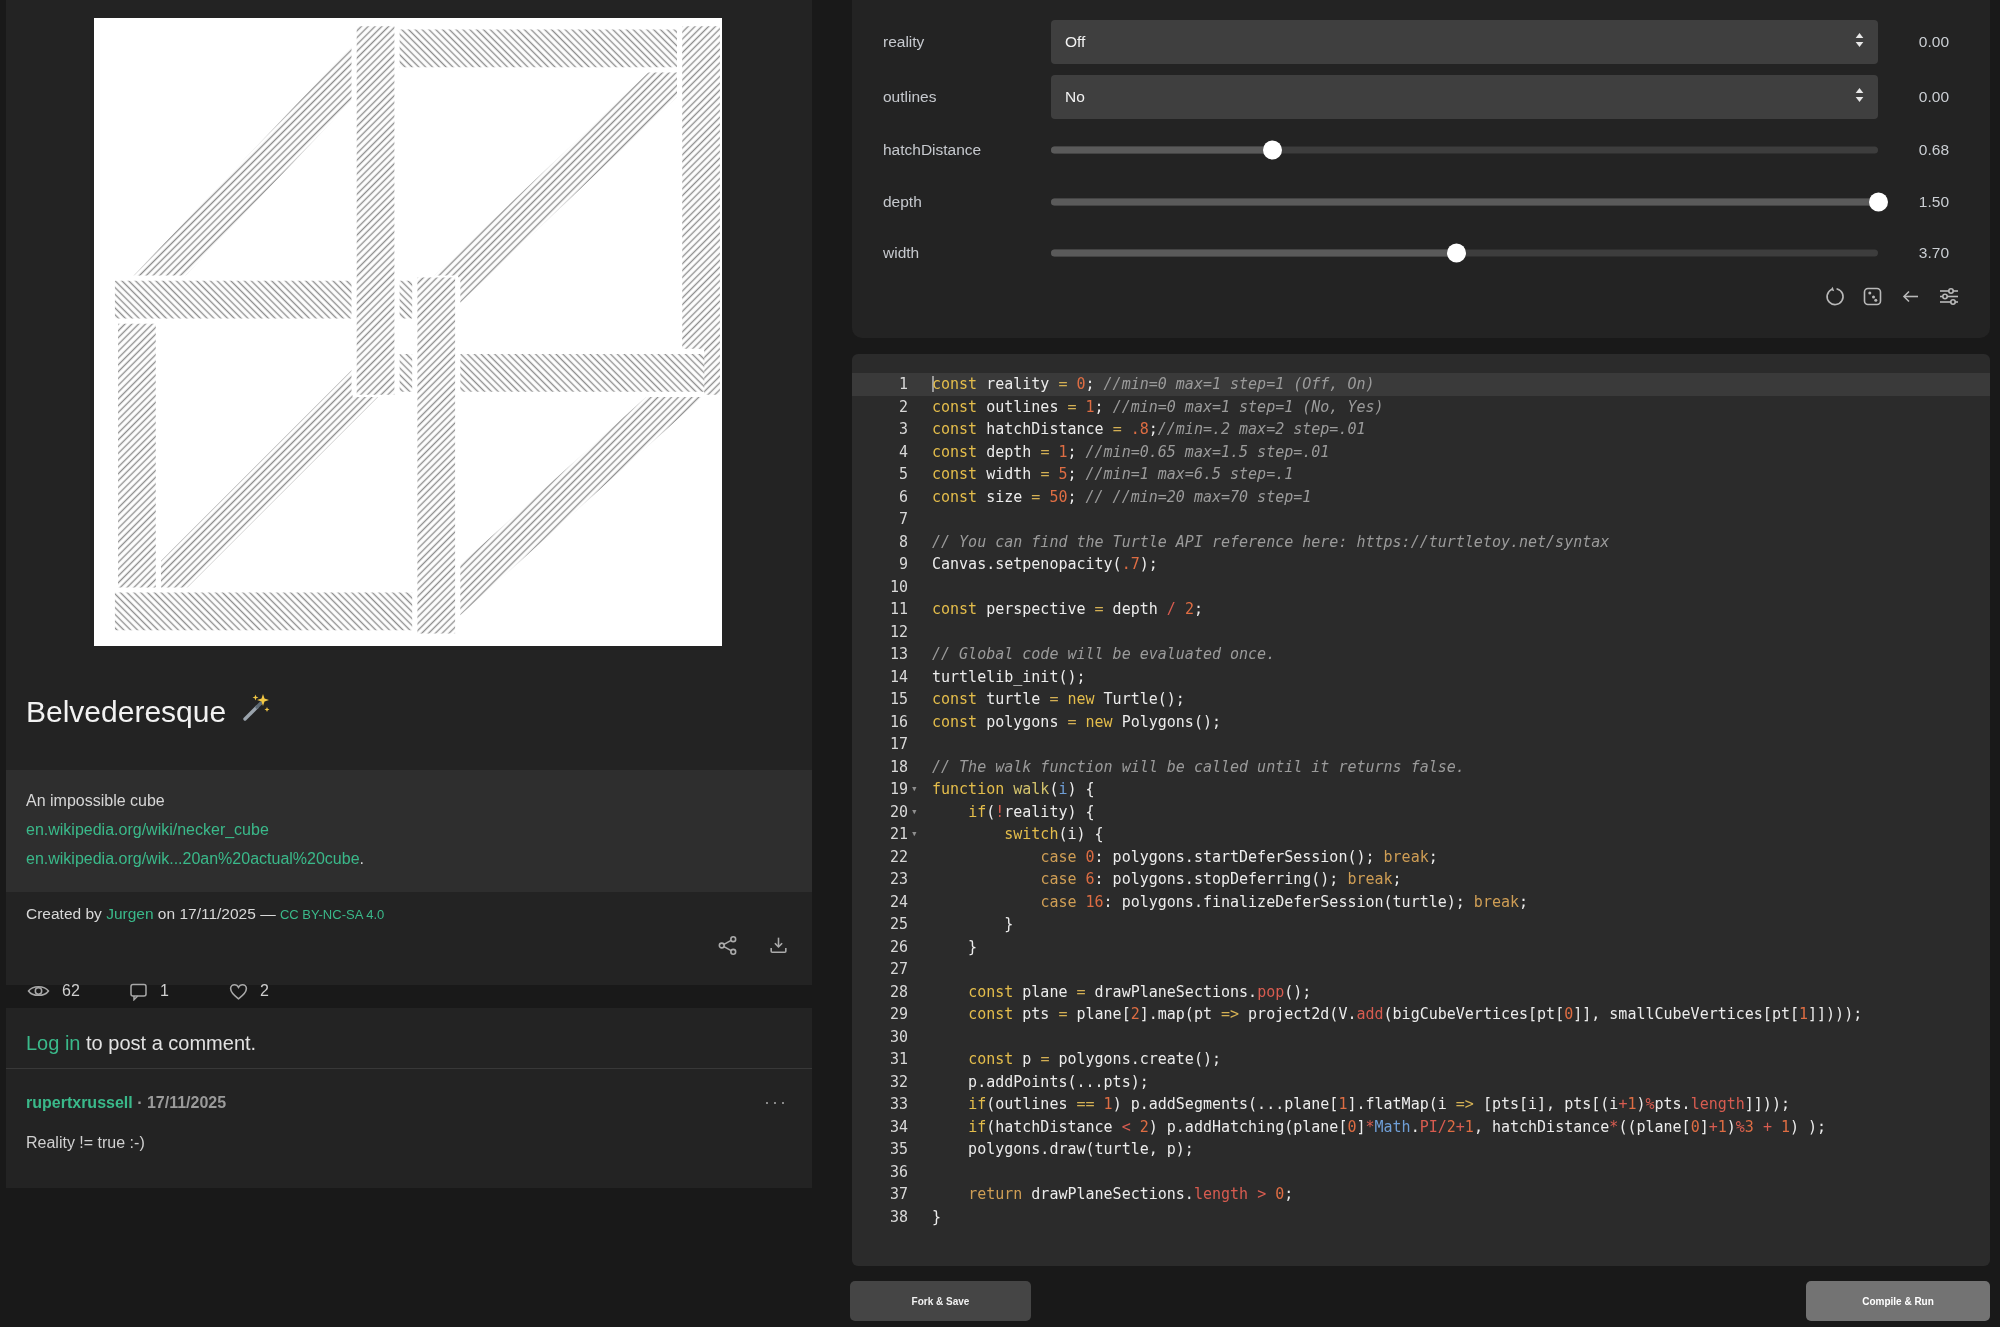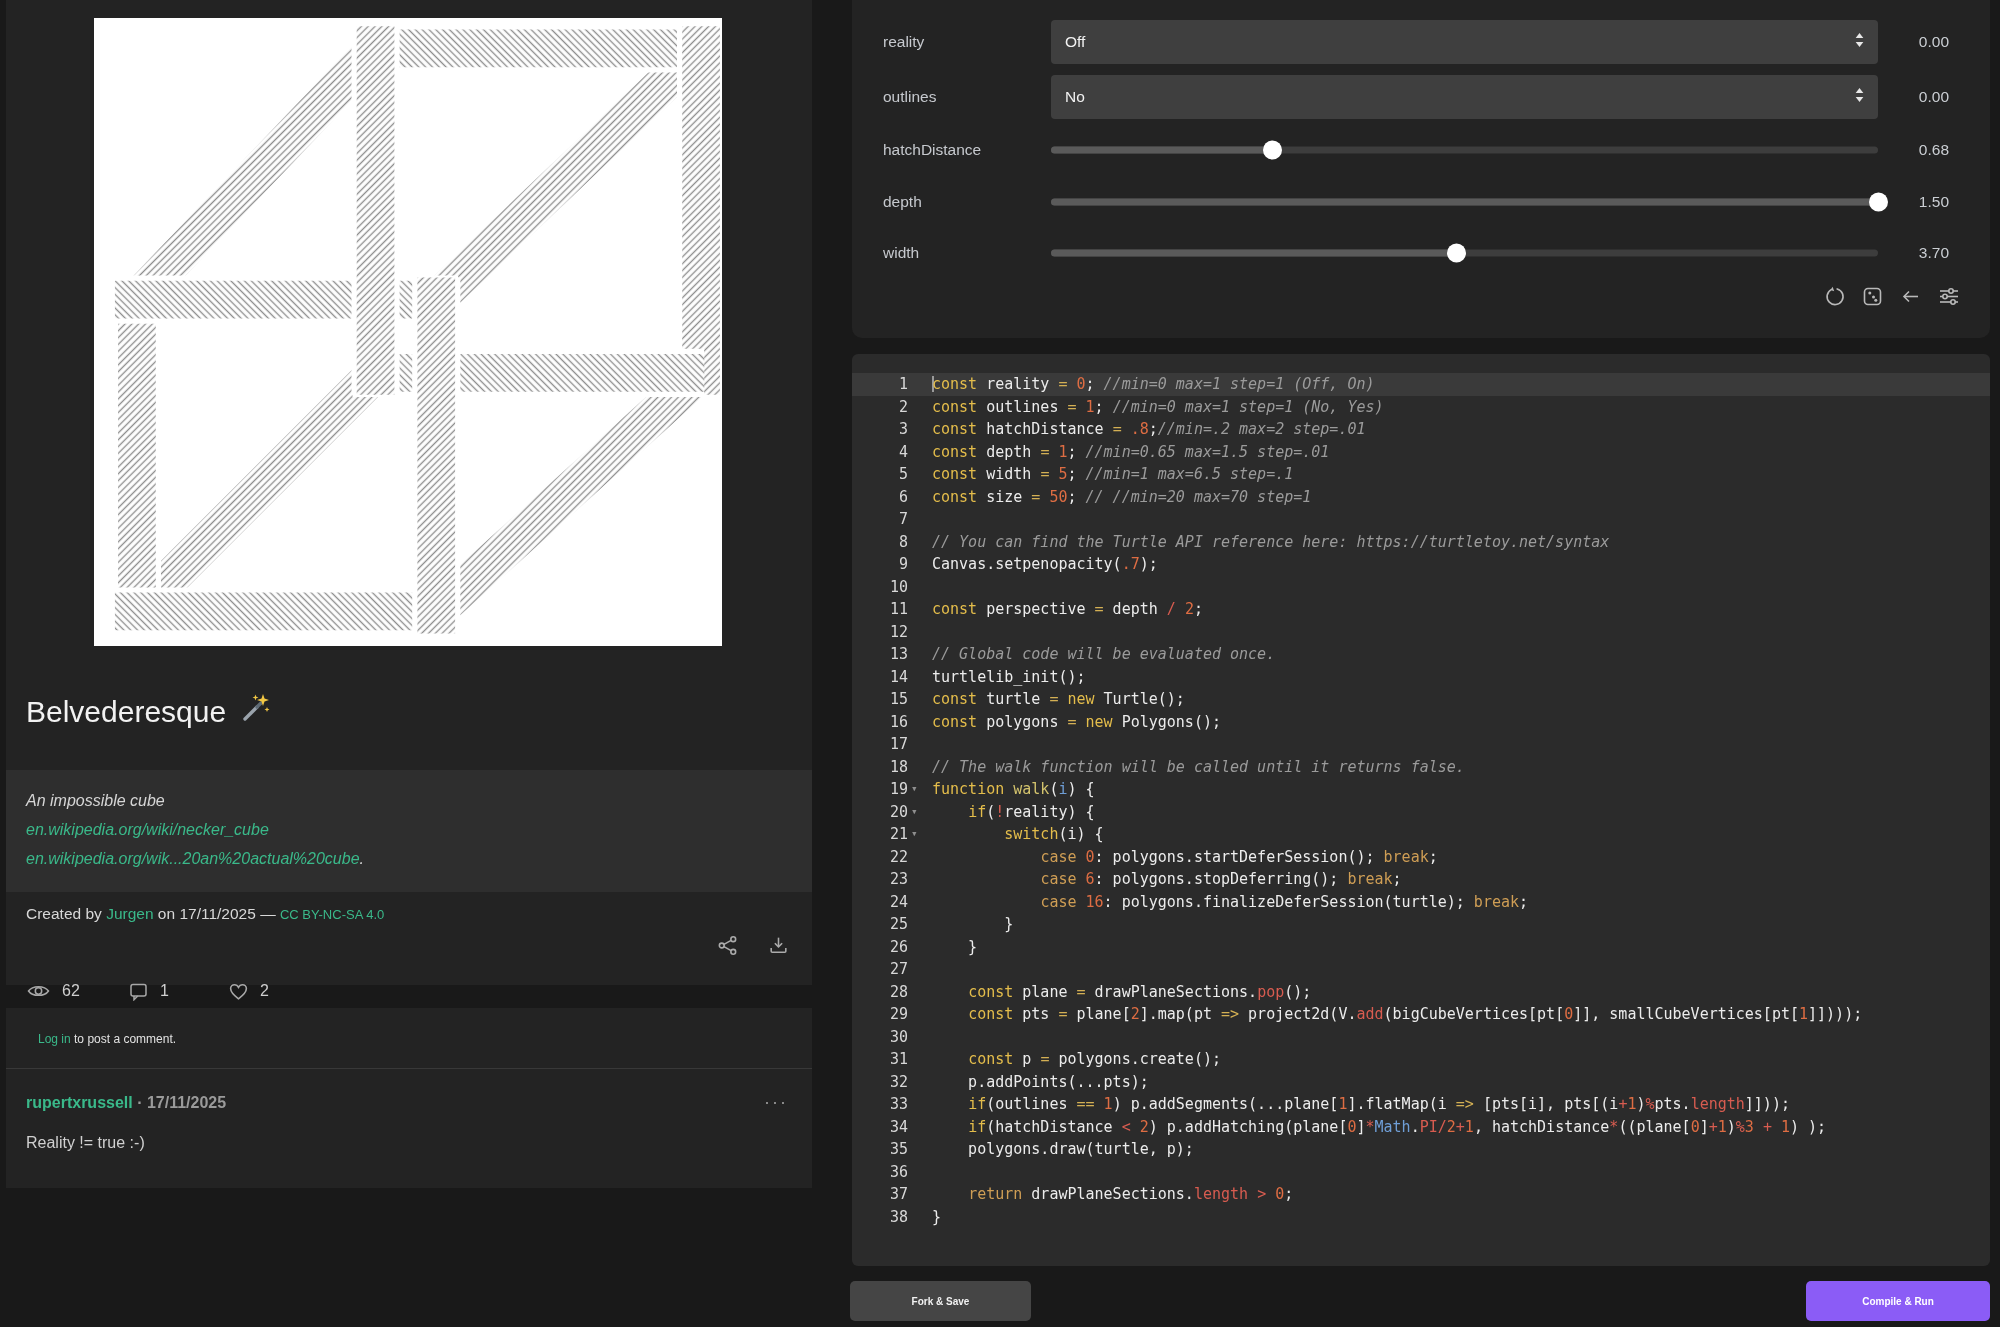--- a/index.html
+++ b/index.html
@@ -3,33 +3,33 @@
 <meta charset="utf-8">
 <style>
   html,body{margin:0;padding:0;background:#191919;}
   #page{position:relative;width:2000px;height:1327px;background:#191919;
         font-family:"Liberation Sans",sans-serif;color:#e6e6e6;overflow:hidden;}
   .card{position:absolute;background:#232323;}
   
   #card-main{left:6px;top:0;width:806px;height:985px;}
   #art-frame{position:absolute;left:88px;top:18px;width:628px;height:628px;background:#ffffff;}
   #post-title{position:absolute;left:20px;top:692px;font-size:30px;color:#f2f2f2;display:flex;align-items:center;gap:12px;}
-  #desc-box{position:absolute;left:0;top:770px;width:766px;height:106px;background:#2e2e2e;padding:16px 20px 0 20px;font-style:italic;}
+  #desc-box{position:absolute;left:0;top:770px;width:766px;height:106px;background:#2e2e2e;padding:16px 20px 0 20px;}
   #desc-text{font-size:16px;color:#d6d6d6;line-height:29px;}
   .wikilink{color:#3ab98a;font-size:16px;line-height:29px;text-decoration:none;display:inline;}
   .link-suffix{color:#d6d6d6;font-size:16px;}
   #byline{position:absolute;left:20px;top:905px;font-size:15.5px;color:#d8d8d8;}
   .green-link{color:#3ab98a;text-decoration:none;cursor:pointer;}
   #license{font-size:13px;color:#3ab98a;}
   .statrow{position:absolute;top:982px;display:flex;align-items:flex-start;gap:11px;color:#cfcfcf;font-size:16px;}
   .statrow svg{display:block;}
   #share-dl{position:absolute;top:934px;left:710px;display:flex;gap:28px;color:#ababab;}
   
   #card-comments{left:6px;top:1008px;width:806px;height:180px;}
-  #login-line{position:absolute;left:32px;top:24px;font-size:12px;color:#e2e2e2;}
+  #login-line{position:absolute;left:20px;top:24px;font-size:20px;color:#e2e2e2;}
   #comment-divider{position:absolute;left:0;top:60px;width:806px;height:1px;background:#383838;}
   #comment-head{position:absolute;left:20px;top:86px;font-size:16px;font-weight:bold;}
   #comment-date{color:#9a9a9a;}
   #comment-menu{position:absolute;left:758px;top:84px;color:#9a9a9a;font-size:18px;letter-spacing:2px;cursor:pointer;}
   #comment-text{position:absolute;left:20px;top:126px;font-size:16px;color:#d0d0d0;}
   
   #controls{left:852px;top:0;width:1138px;height:338px;border-radius:0 0 10px 10px;}
   .ctl-row{position:absolute;left:0;width:1138px;height:44px;}
   .ctl-label{position:absolute;left:31px;top:50%;transform:translateY(-50%);font-size:15.5px;color:#c6c9ce;}
   .ctl-value{position:absolute;left:997px;width:100px;text-align:right;top:50%;transform:translateY(-50%);font-size:15.5px;color:#caced3;}
@@ -53,21 +53,21 @@
   .cl-code{position:absolute;left:80px;top:0;}
   .cl-cursor{display:inline-block;width:2px;height:16px;background:#9a9a9a;vertical-align:-3px;margin-right:-2px;}
   .cl-widget{display:inline-block;width:34px;height:15px;background:#4d4d4d;vertical-align:-2px;}
   .cl-t{color:#ececec;} .cl-k{color:#e4bd4b;} .cl-k2{color:#cf9e55;} .cl-fn{color:#d3c36d;}
   .cl-n{color:#de6d43;} .cl-m{color:#d85c50;} .cl-o{color:#d85c50;} .cl-y{color:#d4b054;}
   .cl-b{color:#6f9ed6;} .cl-c{color:#9b9b9b;font-style:italic;}
   
   .btn{position:absolute;top:1281px;height:40px;border:none;border-radius:5px;font-family:"Liberation Sans",sans-serif;
        font-size:10px;font-weight:600;cursor:pointer;}
   #btn-fork{left:850px;width:181px;background:#454545;color:#f2f2f2;}
-  #btn-run{left:1806px;width:184px;background:#8b5cf6;color:#ffffff;}
+  #btn-run{left:1806px;width:184px;background:#737373;color:#ffffff;}
 </style>
 </head>
 <body>
 
 <div id="page">
 
   <div id="card-main" class="card">
 
     <div id="art-frame">
       

